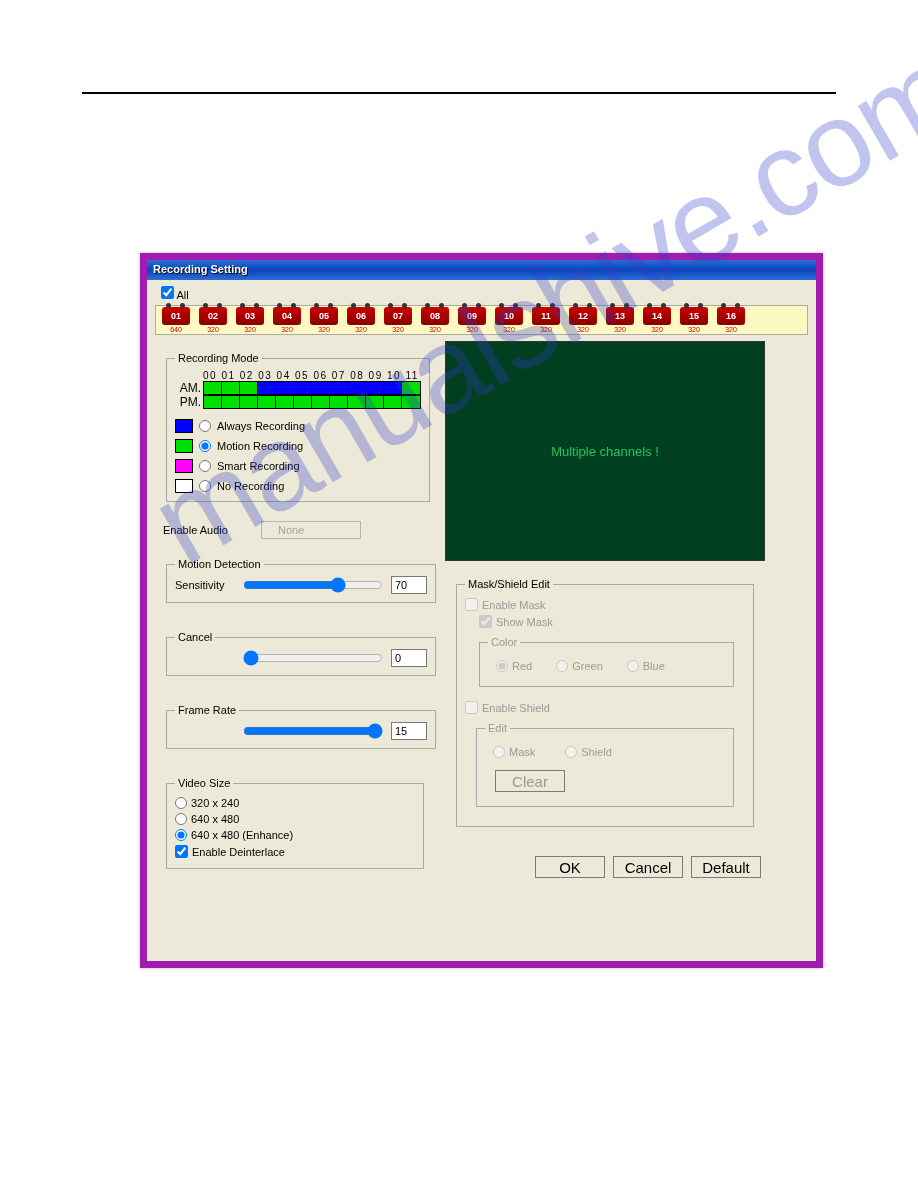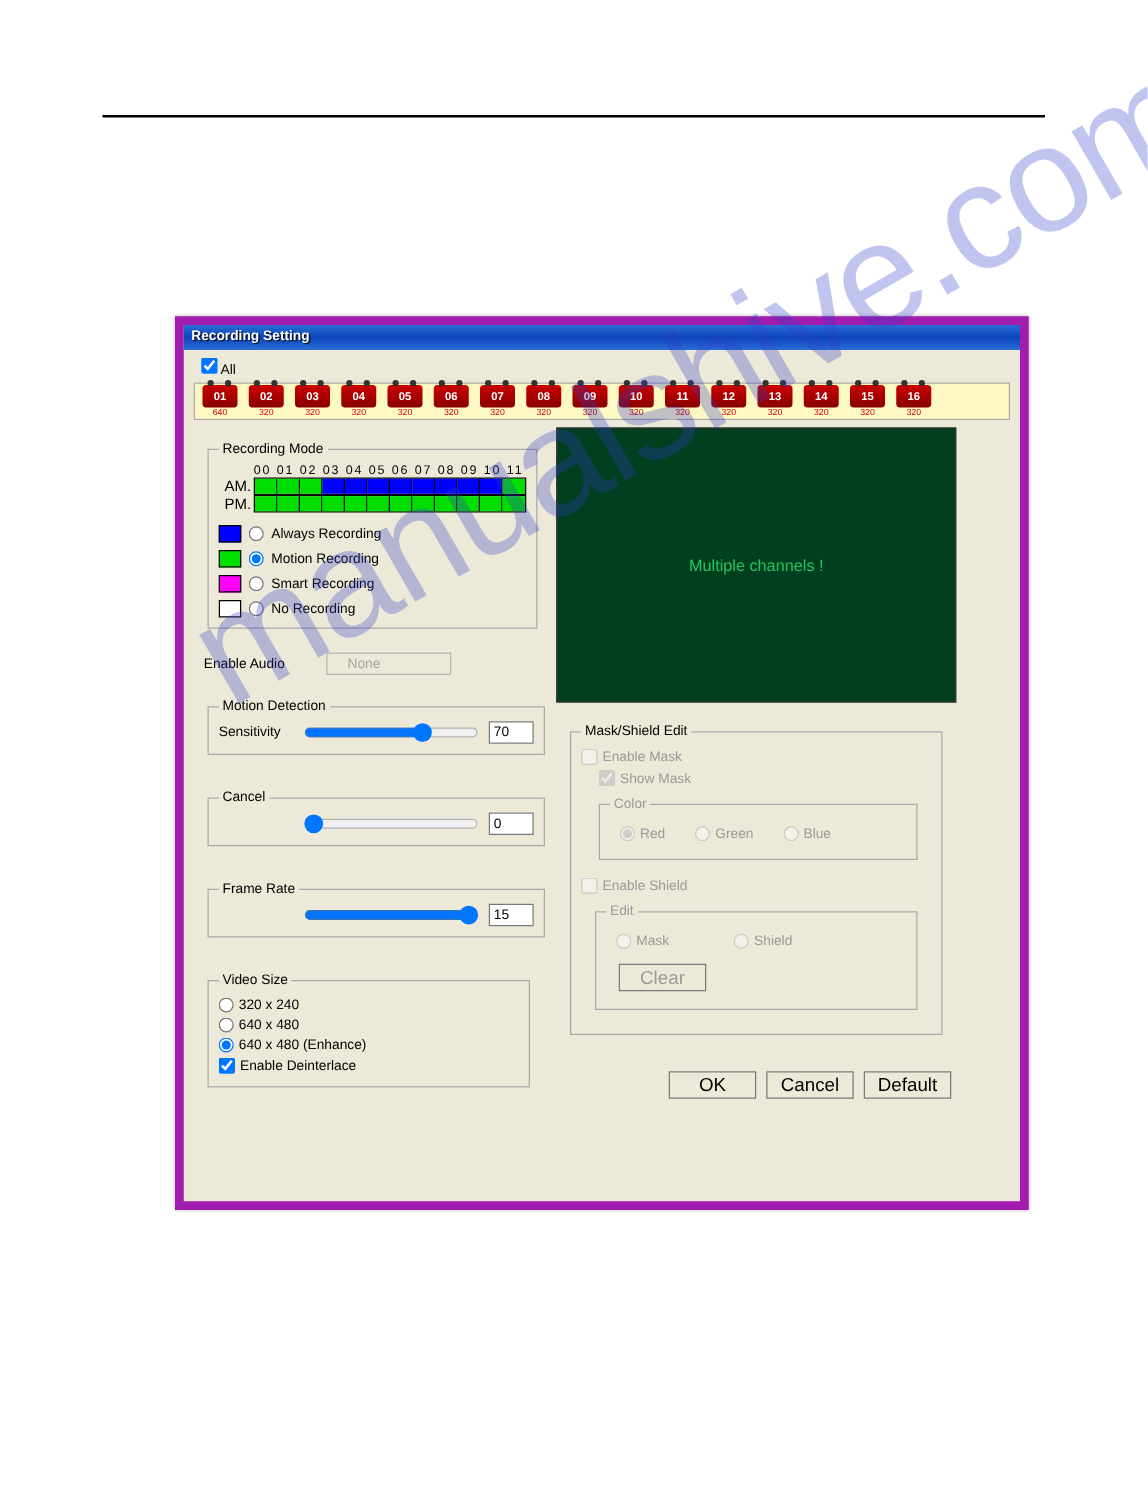--- a/index.html
+++ b/index.html
@@ -36,21 +36,21 @@
   .opt-label { font-size: 11px; }
   .audio-row { display: flex; align-items: center; gap: 8px; padding: 2px 8px; }
   .audio-select { width: 100px; height: 18px; background: #ece9d8; border: 1px solid #a0a0a0; color: #888; font-size: 11px; padding: 1px 16px; appearance: none; position: relative; }
   .slider-row { display: flex; align-items: center; gap: 8px; }
   .slider-label { width: 60px; }
   .value-box { width: 36px; height: 18px; border: 1px solid #7a7a7a; background: #fff; font-size: 11px; padding: 1px 3px; text-align: left; }
   input[type="range"] { width: 140px; }
   .preview { width: 320px; height: 220px; background: #004020; color: #22c55e; display: flex; align-items: center; justify-content: center; font-weight: normal; font-size: 13px; border: 1px solid #333; }
   .radio-row { display: flex; align-items: center; gap: 4px; padding: 2px 0; }
   .color-opts { display: flex; gap: 24px; padding: 4px 8px; align-items: flex-end; }
-  .edit-opts { display: flex; gap: 52px; padding: 4px 8px; }
+  .edit-opts { display: flex; gap: 30px; padding: 4px 8px; }
   .btn { width: 70px; height: 22px; background: #ece9d8; border: 1px solid #7a7a7a; font-size: 15px; cursor: pointer; }
   .btn.disabled { color: #9a9a9a; }
   .btn-row { display: flex; gap: 8px; justify-content: flex-end; margin-top: 12px; padding-right: 4px; }
   .checkbox { width: 13px; height: 13px; }
   input[type="radio"] { width: 12px; height: 12px; }
   .clear-wrap { padding: 6px 10px; }
   .inner-fieldset { margin-top: 6px; }
 </style>
 </head>
 <body>

